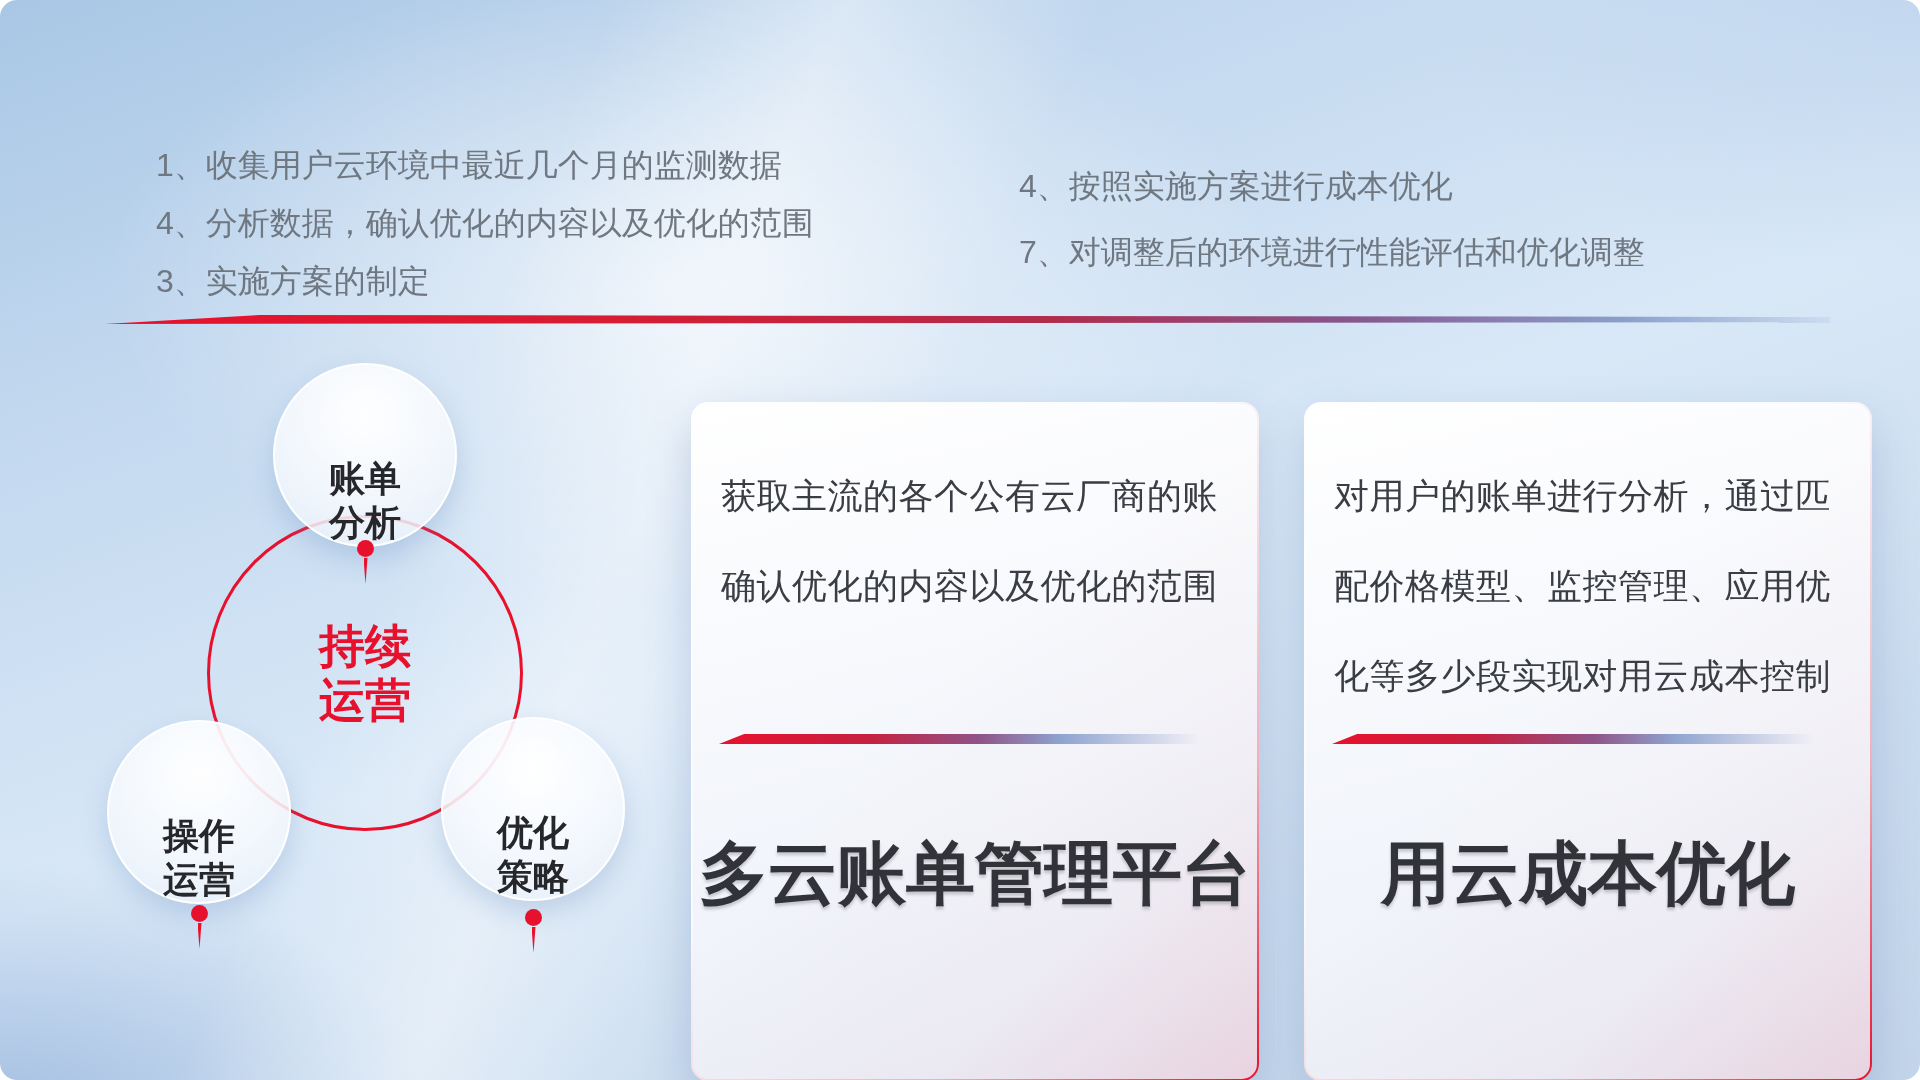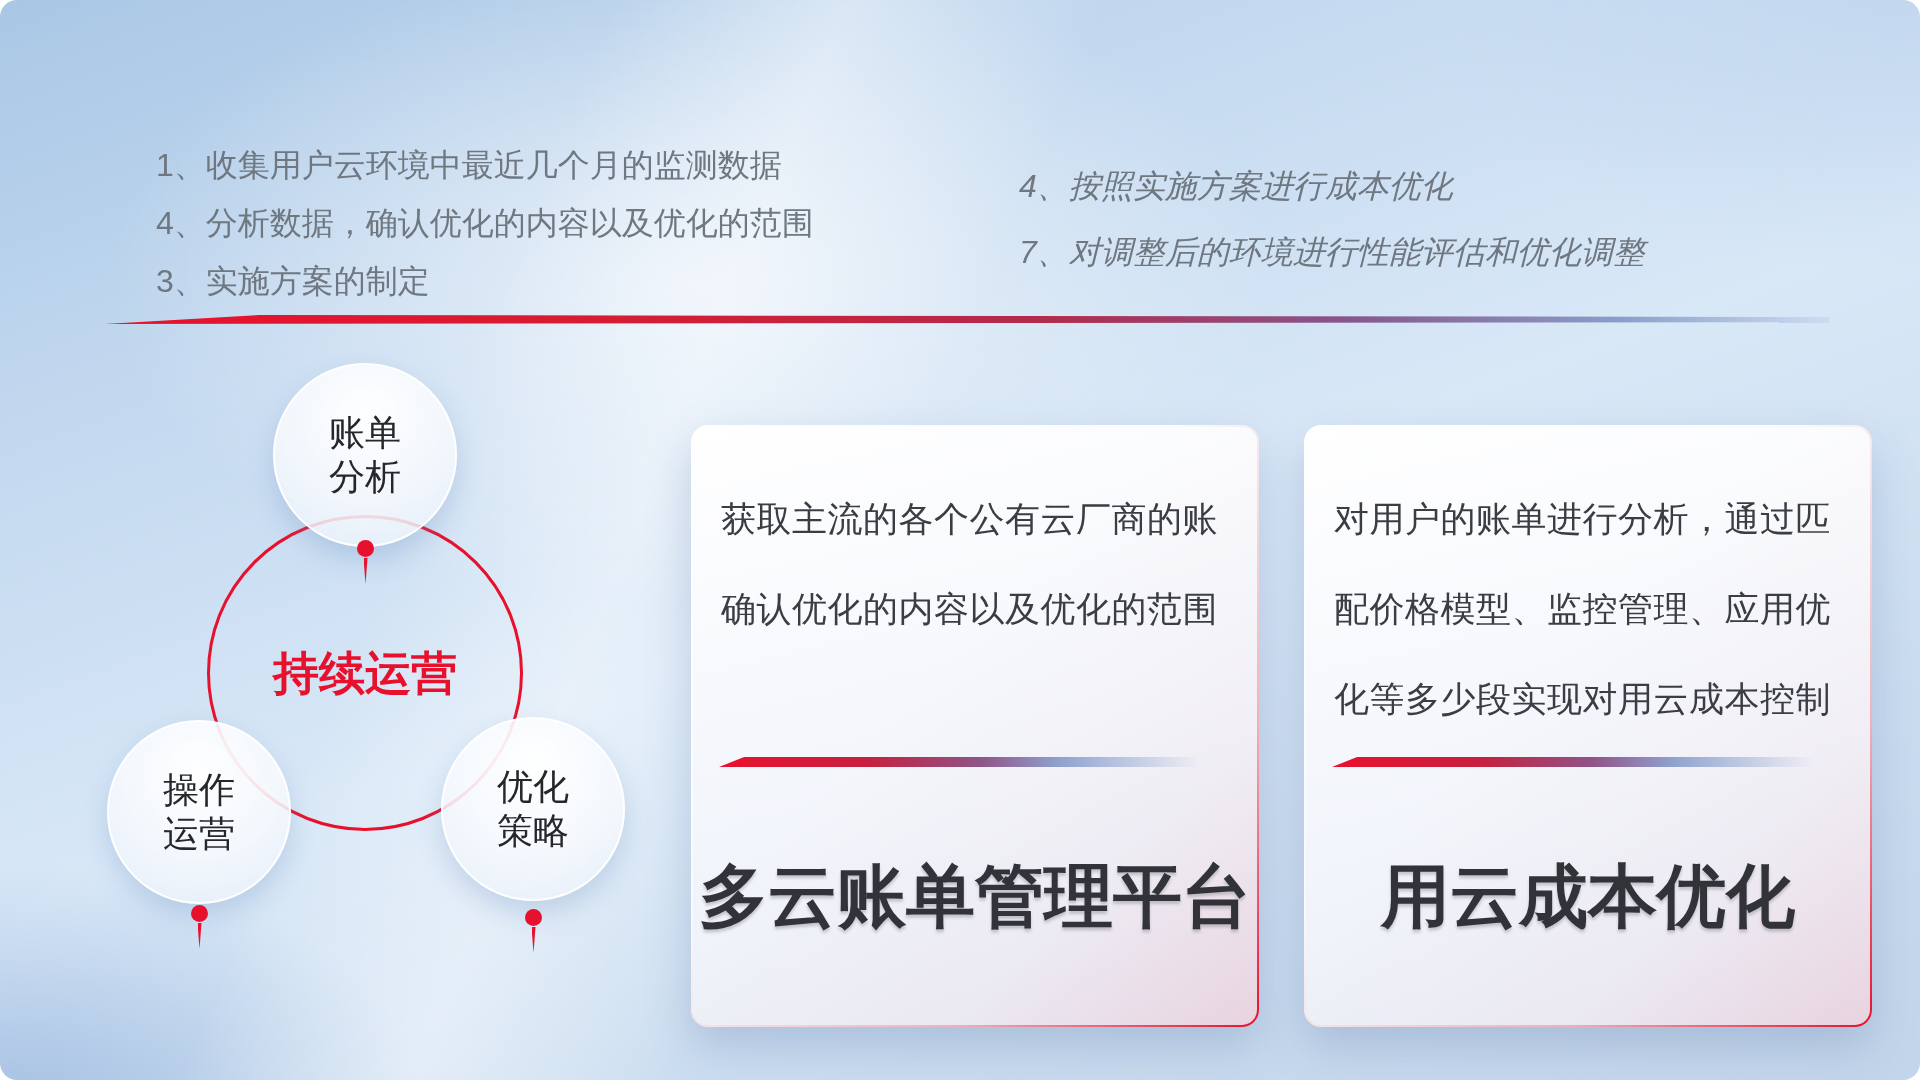--- a/index.html
+++ b/index.html
@@ -13,63 +13,62 @@
       radial-gradient(ellipse 900px 500px at 36% 26%, rgba(255,255,255,.60), rgba(255,255,255,0) 65%),
       linear-gradient(112deg, rgba(255,255,255,0) 26%, rgba(255,255,255,.42) 36%, rgba(255,255,255,0) 47%),
       radial-gradient(ellipse 700px 420px at 0% 104%, rgba(110,150,205,.48), rgba(110,150,205,0) 62%),
       radial-gradient(ellipse 820px 460px at 100% 0%, rgba(185,208,235,.55), rgba(185,208,235,0) 60%),
       linear-gradient(160deg,#a9c7e5 0%,#c2d8ef 24%,#d9e8f7 52%,#cadcef 78%,#c3d5ea 100%);
     border-radius: 17px;
   }
   
   .steps{position:absolute;color:#70commande;}
   .steps-left{left:156px;top:136px;}
-  .steps-right{left:1019px;top:153px;font-style:italic;}
+  .steps-right{left:1019px;top:153px;}
   .step-line{color:#6f7781;font-size:32px;white-space:nowrap;}
   .steps-left .step-line{line-height:58px;}
   .steps-right .step-line{line-height:66px;}
   
   .divider{
     position:absolute;left:105px;top:315px;width:1725px;height:9px;
     background:linear-gradient(90deg,#e8112d 0%,#d51d33 30%,#b02c4e 55%,#86568c 72%,#8b9fcb 88%,rgba(178,196,228,.28) 100%);
     clip-path:polygon(0 100%, 9% 0, 100% 22%, 100% 80%);
   }
   
   .cycle-ring{
     position:absolute;left:207px;top:515px;width:316px;height:316px;
     border:3px solid #e8112d;border-radius:50%;box-sizing:border-box;
   }
   .cycle-center{
     position:absolute;left:207px;top:515px;width:316px;height:316px;
-    display:flex;flex-direction:row;align-items:center;justify-content:center;
+    display:flex;flex-direction:column;align-items:center;justify-content:center;
     text-align:center;color:#e8112d;font-weight:bold;font-size:46px;line-height:54px;
   }
   .node{
     position:absolute;width:184px;height:184px;border-radius:50%;box-sizing:border-box;
     background:radial-gradient(circle at 50% 28%, rgba(255,255,255,.97) 0%, rgba(246,249,253,.88) 55%, rgba(229,238,249,.80) 100%);
     border:2px solid rgba(255,255,255,.95);
     box-shadow:0 12px 26px rgba(110,145,195,.30);
-    display:flex;flex-direction:column;align-items:center;justify-content:center;
-    text-align:center;color:#26272b;font-weight:400;font-size:36px;line-height:44px;
+    display:flex;flex-direction:column;align-items:center;justify-content:flex-end;
+    text-align:center;color:#26272b;font-weight:700;font-size:36px;line-height:44px;
   }
   .node-top{left:273px;top:363px;}
   .node-bl{left:107px;top:720px;}
   .node-br{left:441px;top:717px;}
   .pin{position:absolute;}
   .pin .dot{width:17px;height:17px;border-radius:50%;background:#e8112d;}
   .pin .needle{width:4px;height:26px;margin:1px auto 0;background:#e8112d;clip-path:polygon(0 0,100% 0,50% 100%);}
   .pin-top{left:357px;top:540px;}
   .pin-bl{left:191px;top:905px;}
   .pin-br{left:525px;top:909px;}
   
   .card{
-    position:absolute;top:402px;width:568px;height:602px;border-radius:17px;padding:2px;box-sizing:border-box;
+    position:absolute;top:402px;width:568px;height:679px;border-radius:17px;padding:2px;box-sizing:border-box;
     background:linear-gradient(135deg, rgba(255,255,255,.96) 0%, rgba(252,252,253,.92) 42%, rgba(243,170,180,.85) 74%, #e8112d 100%);
     box-shadow:0 20px 44px rgba(90,120,170,.28);
-    margin-top:23px;
   }
   .card-1{left:691px;}
   .card-2{left:1304px;}
   .card-inner{
     position:relative;width:100%;height:100%;border-radius:15px;box-sizing:border-box;overflow:hidden;
     background:linear-gradient(168deg, rgba(255,255,255,.97) 0%, rgba(246,248,252,.92) 38%, rgba(232,238,248,.88) 100%);
     padding:47px 28px 0;
   }
   .card-par{font-size:35px;line-height:90px;color:#3a3d43;letter-spacing:.5px;white-space:nowrap;}
   .accent-bar{

